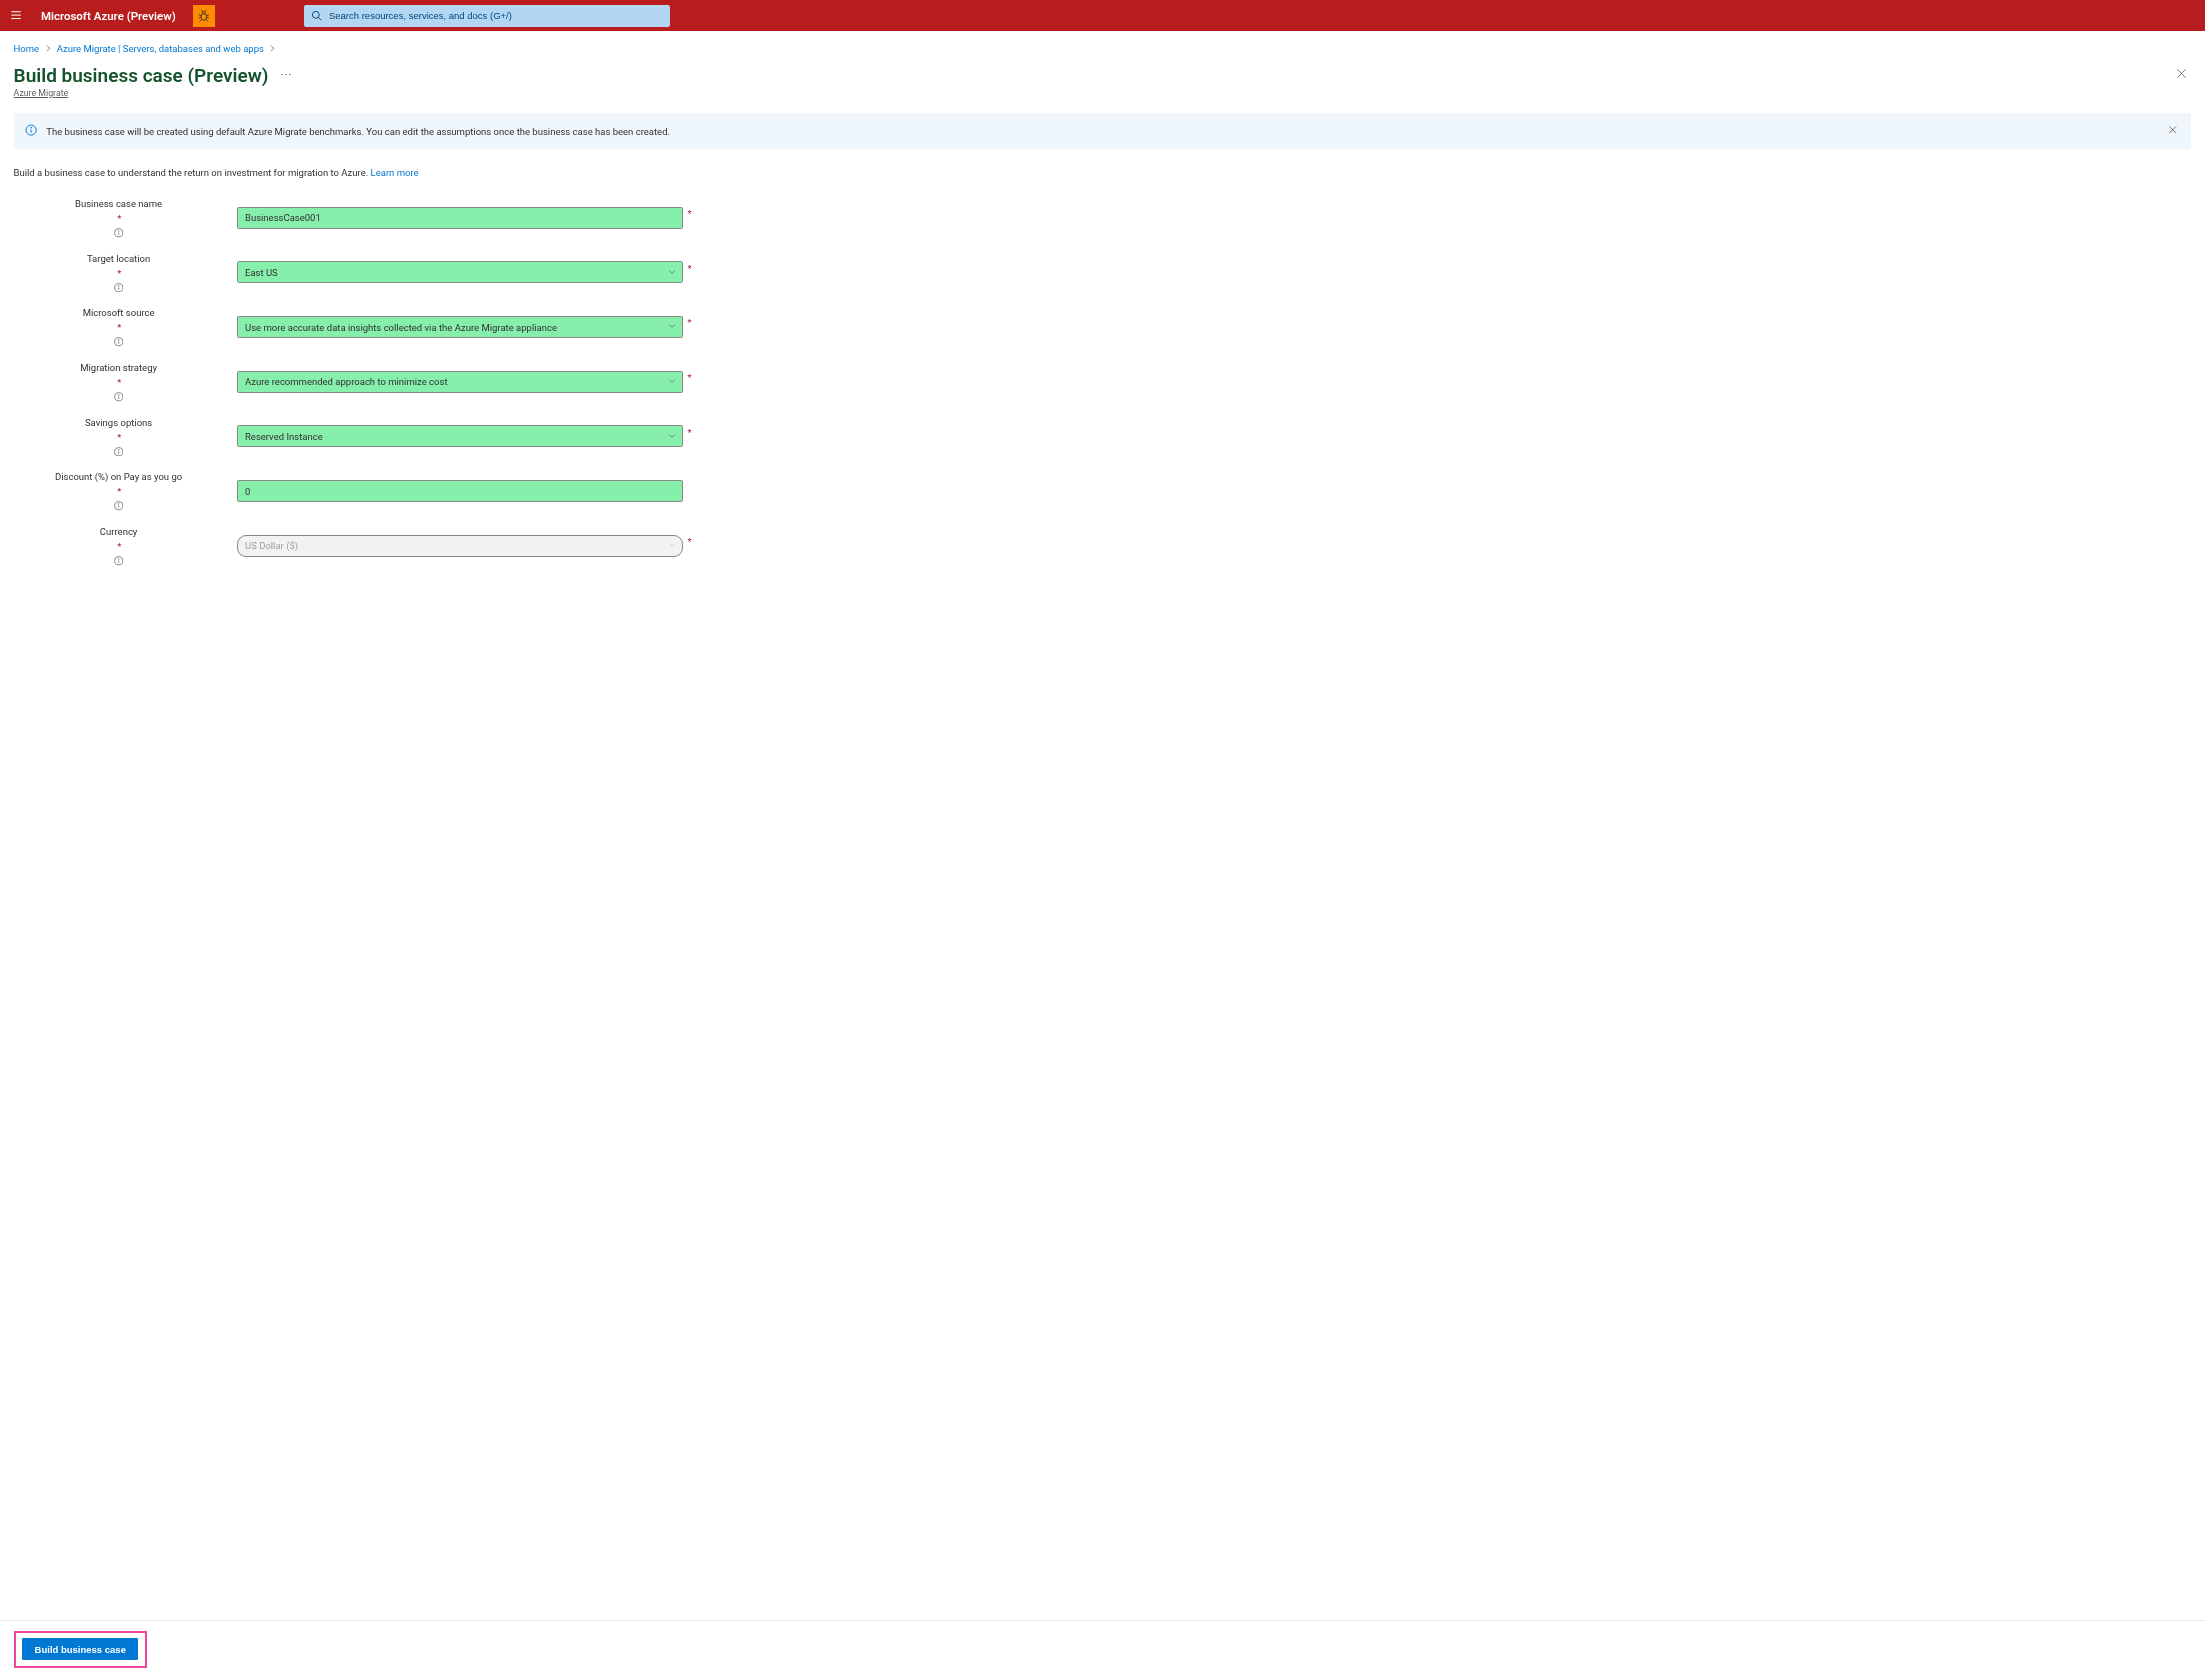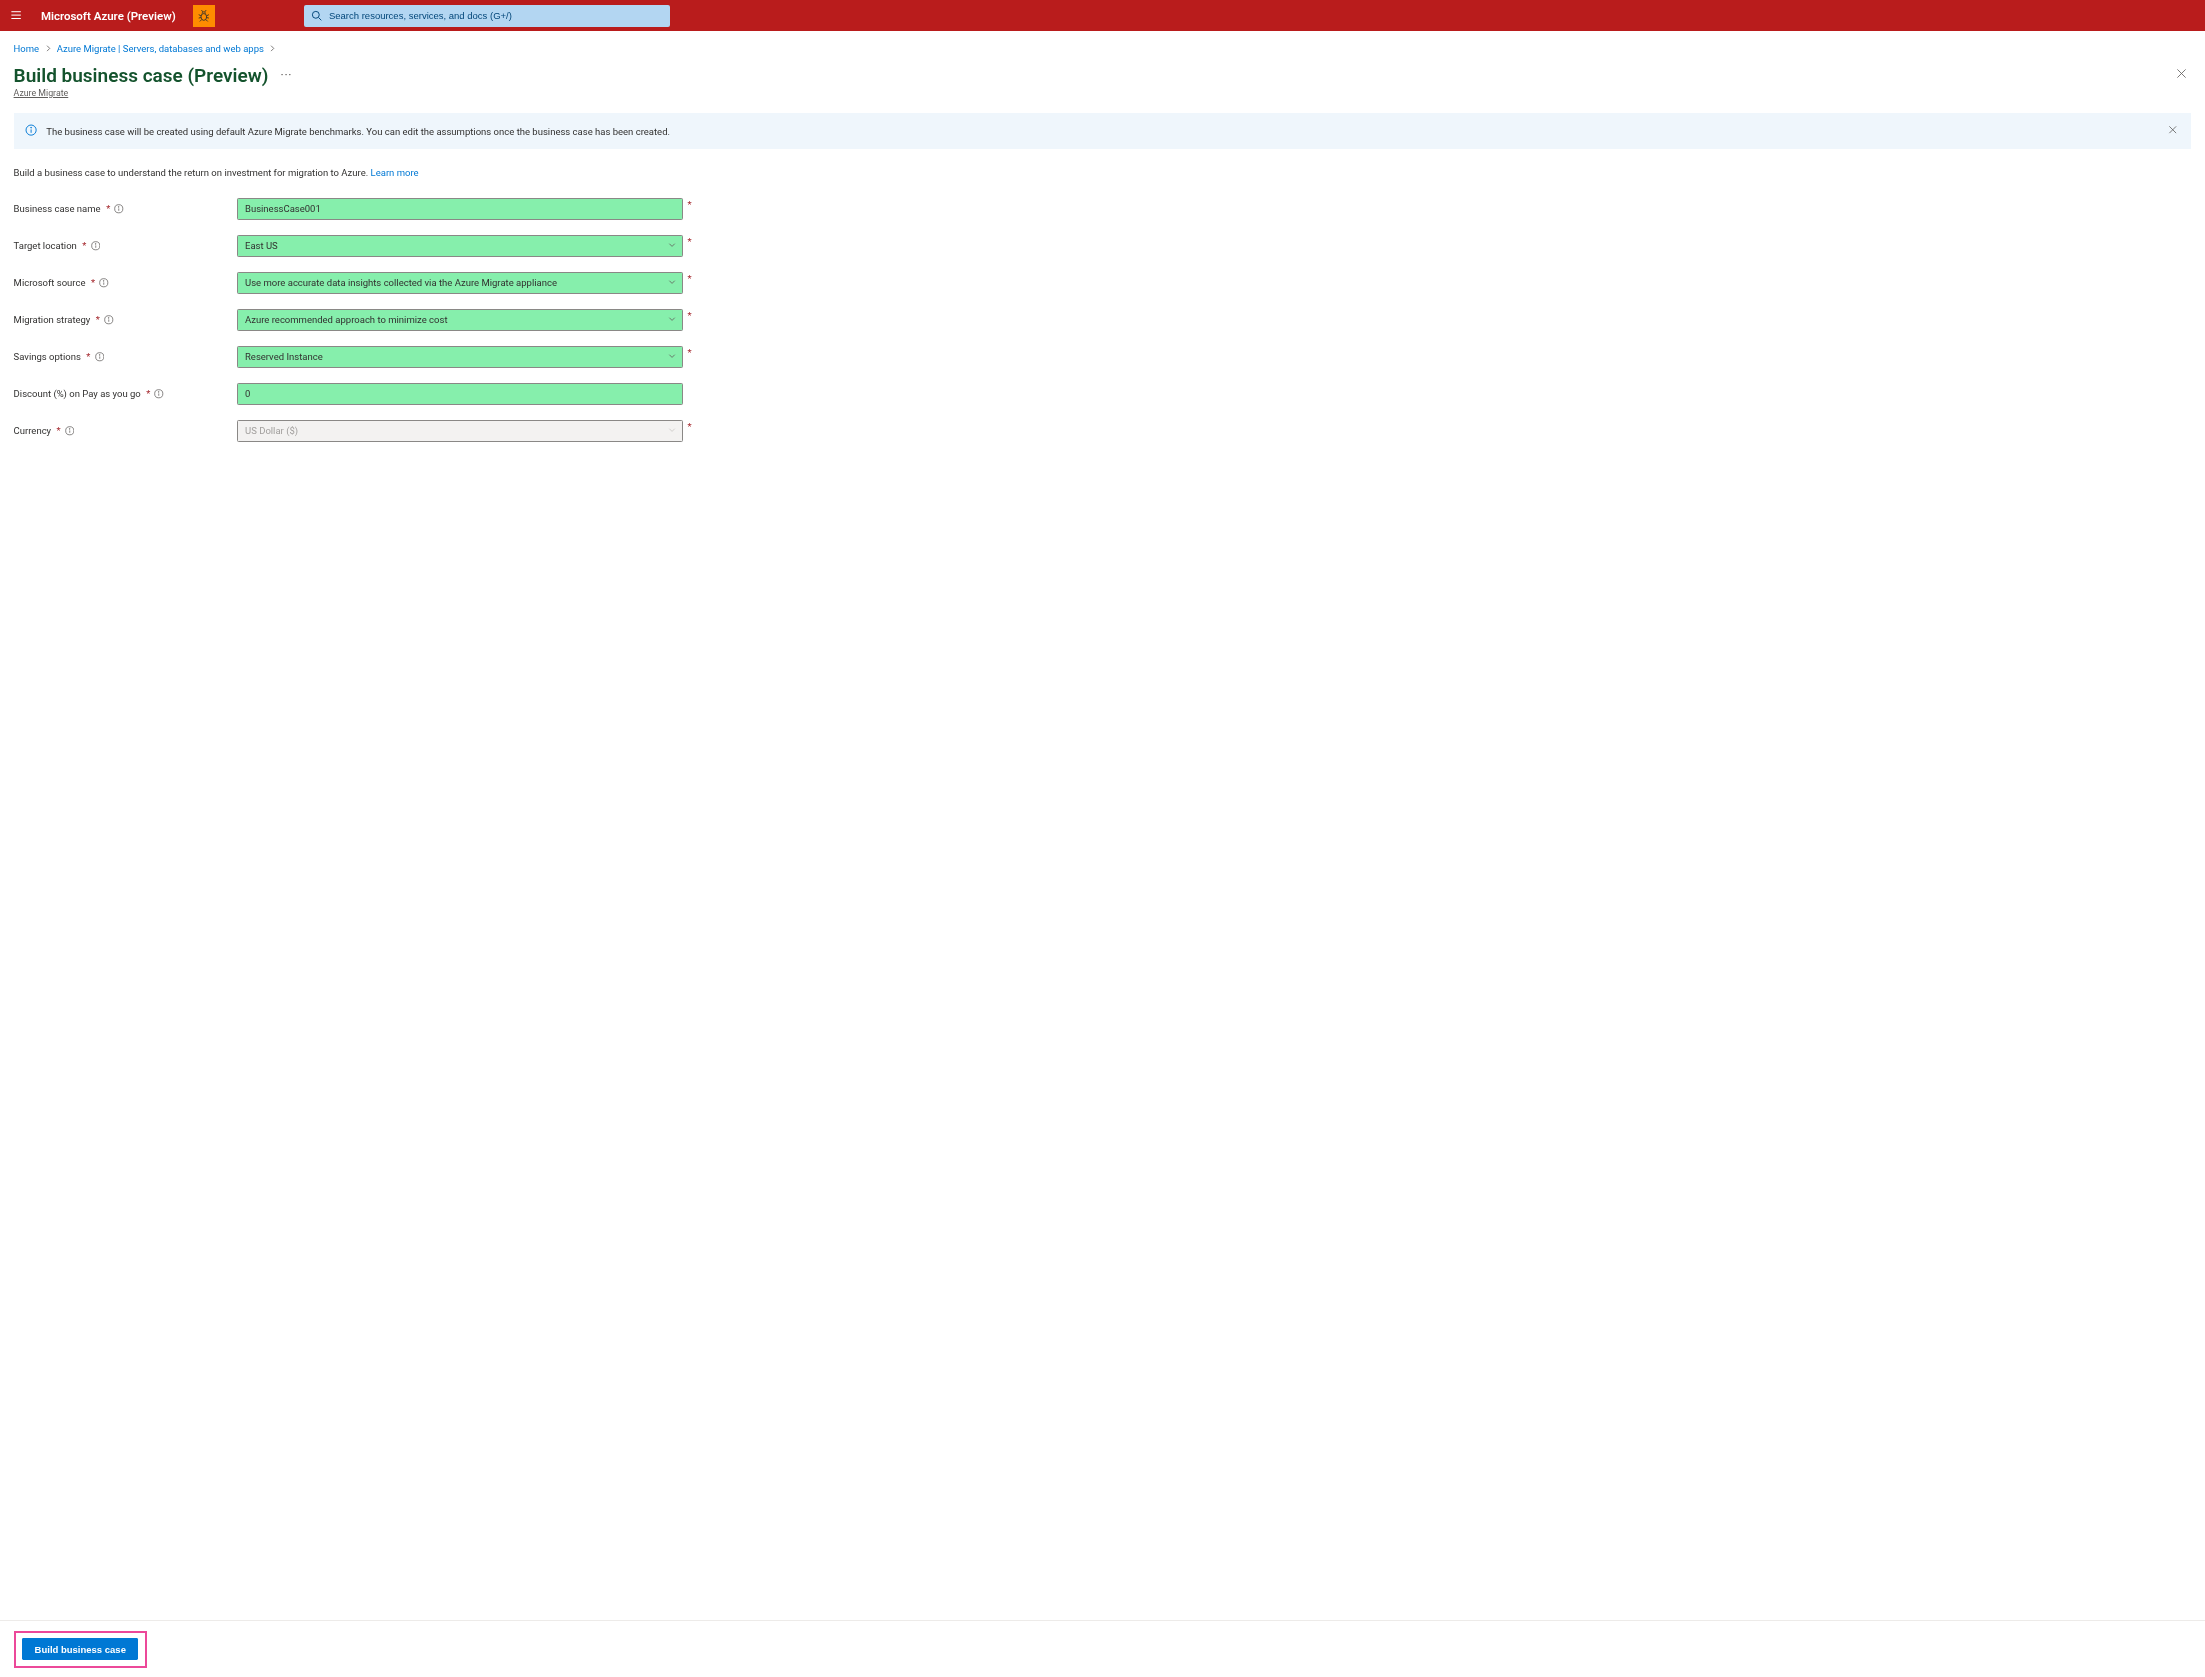--- a/index.html
+++ b/index.html
@@ -110,21 +110,21 @@
   .banner-text { flex: 1; font-size: 9.5px; }
   .banner-close { cursor: pointer; color: #605e5c; padding: 2.7px; }
 
   
   .intro { font-size: 9.5px; margin-bottom: 20.3px; }
   .intro a { color: #0078d4; text-decoration: none; }
 
   
   .form { display: flex; flex-direction: column; gap: 15px; max-width: 678px; }
   .form-row { display: flex; align-items: center; gap: 13.6px; }
-  .label-col { width: 210px; display: flex; align-items: center; gap: 4.1px; font-size: 9.5px; }
+  .label-col { width: 210px; display: flex; align-items: center; gap: 4.1px; font-size: 9.5px; flex-direction: column; }
   .req { color: #a4262c; margin-left: 1.4px; }
   .info-icon { color: #605e5c; cursor: help; display: inline-flex; }
   .input-col { flex: 1; display: flex; align-items: center; gap: 4.1px; }
   .text-input, .select-input {
     width: 100%;
     height: 22px;
     border: 0.7px solid #8a8886;
     border-radius: 1.4px;
     padding: 0 6.8px;
     font-size: 9.5px;
@@ -135,20 +135,21 @@
   .select-input {
     display: flex;
     align-items: center;
     justify-content: space-between;
     cursor: pointer;
   }
   .select-input.disabled {
     background: #f3f2f1;
     color: #a19f9d;
     cursor: not-allowed;
+    border-radius: 9px;
   }
   .select-chev { color: #605e5c; }
   .select-input.disabled .select-chev { color: #c8c6c4; }
   .trailing-req { color: #a4262c; align-self: flex-start; margin-top: 1.4px; }
 
   
   .footer {
     border-top: 0.7px solid #edebe9;
     padding: 9.5px 13.6px;
     display: flex;

